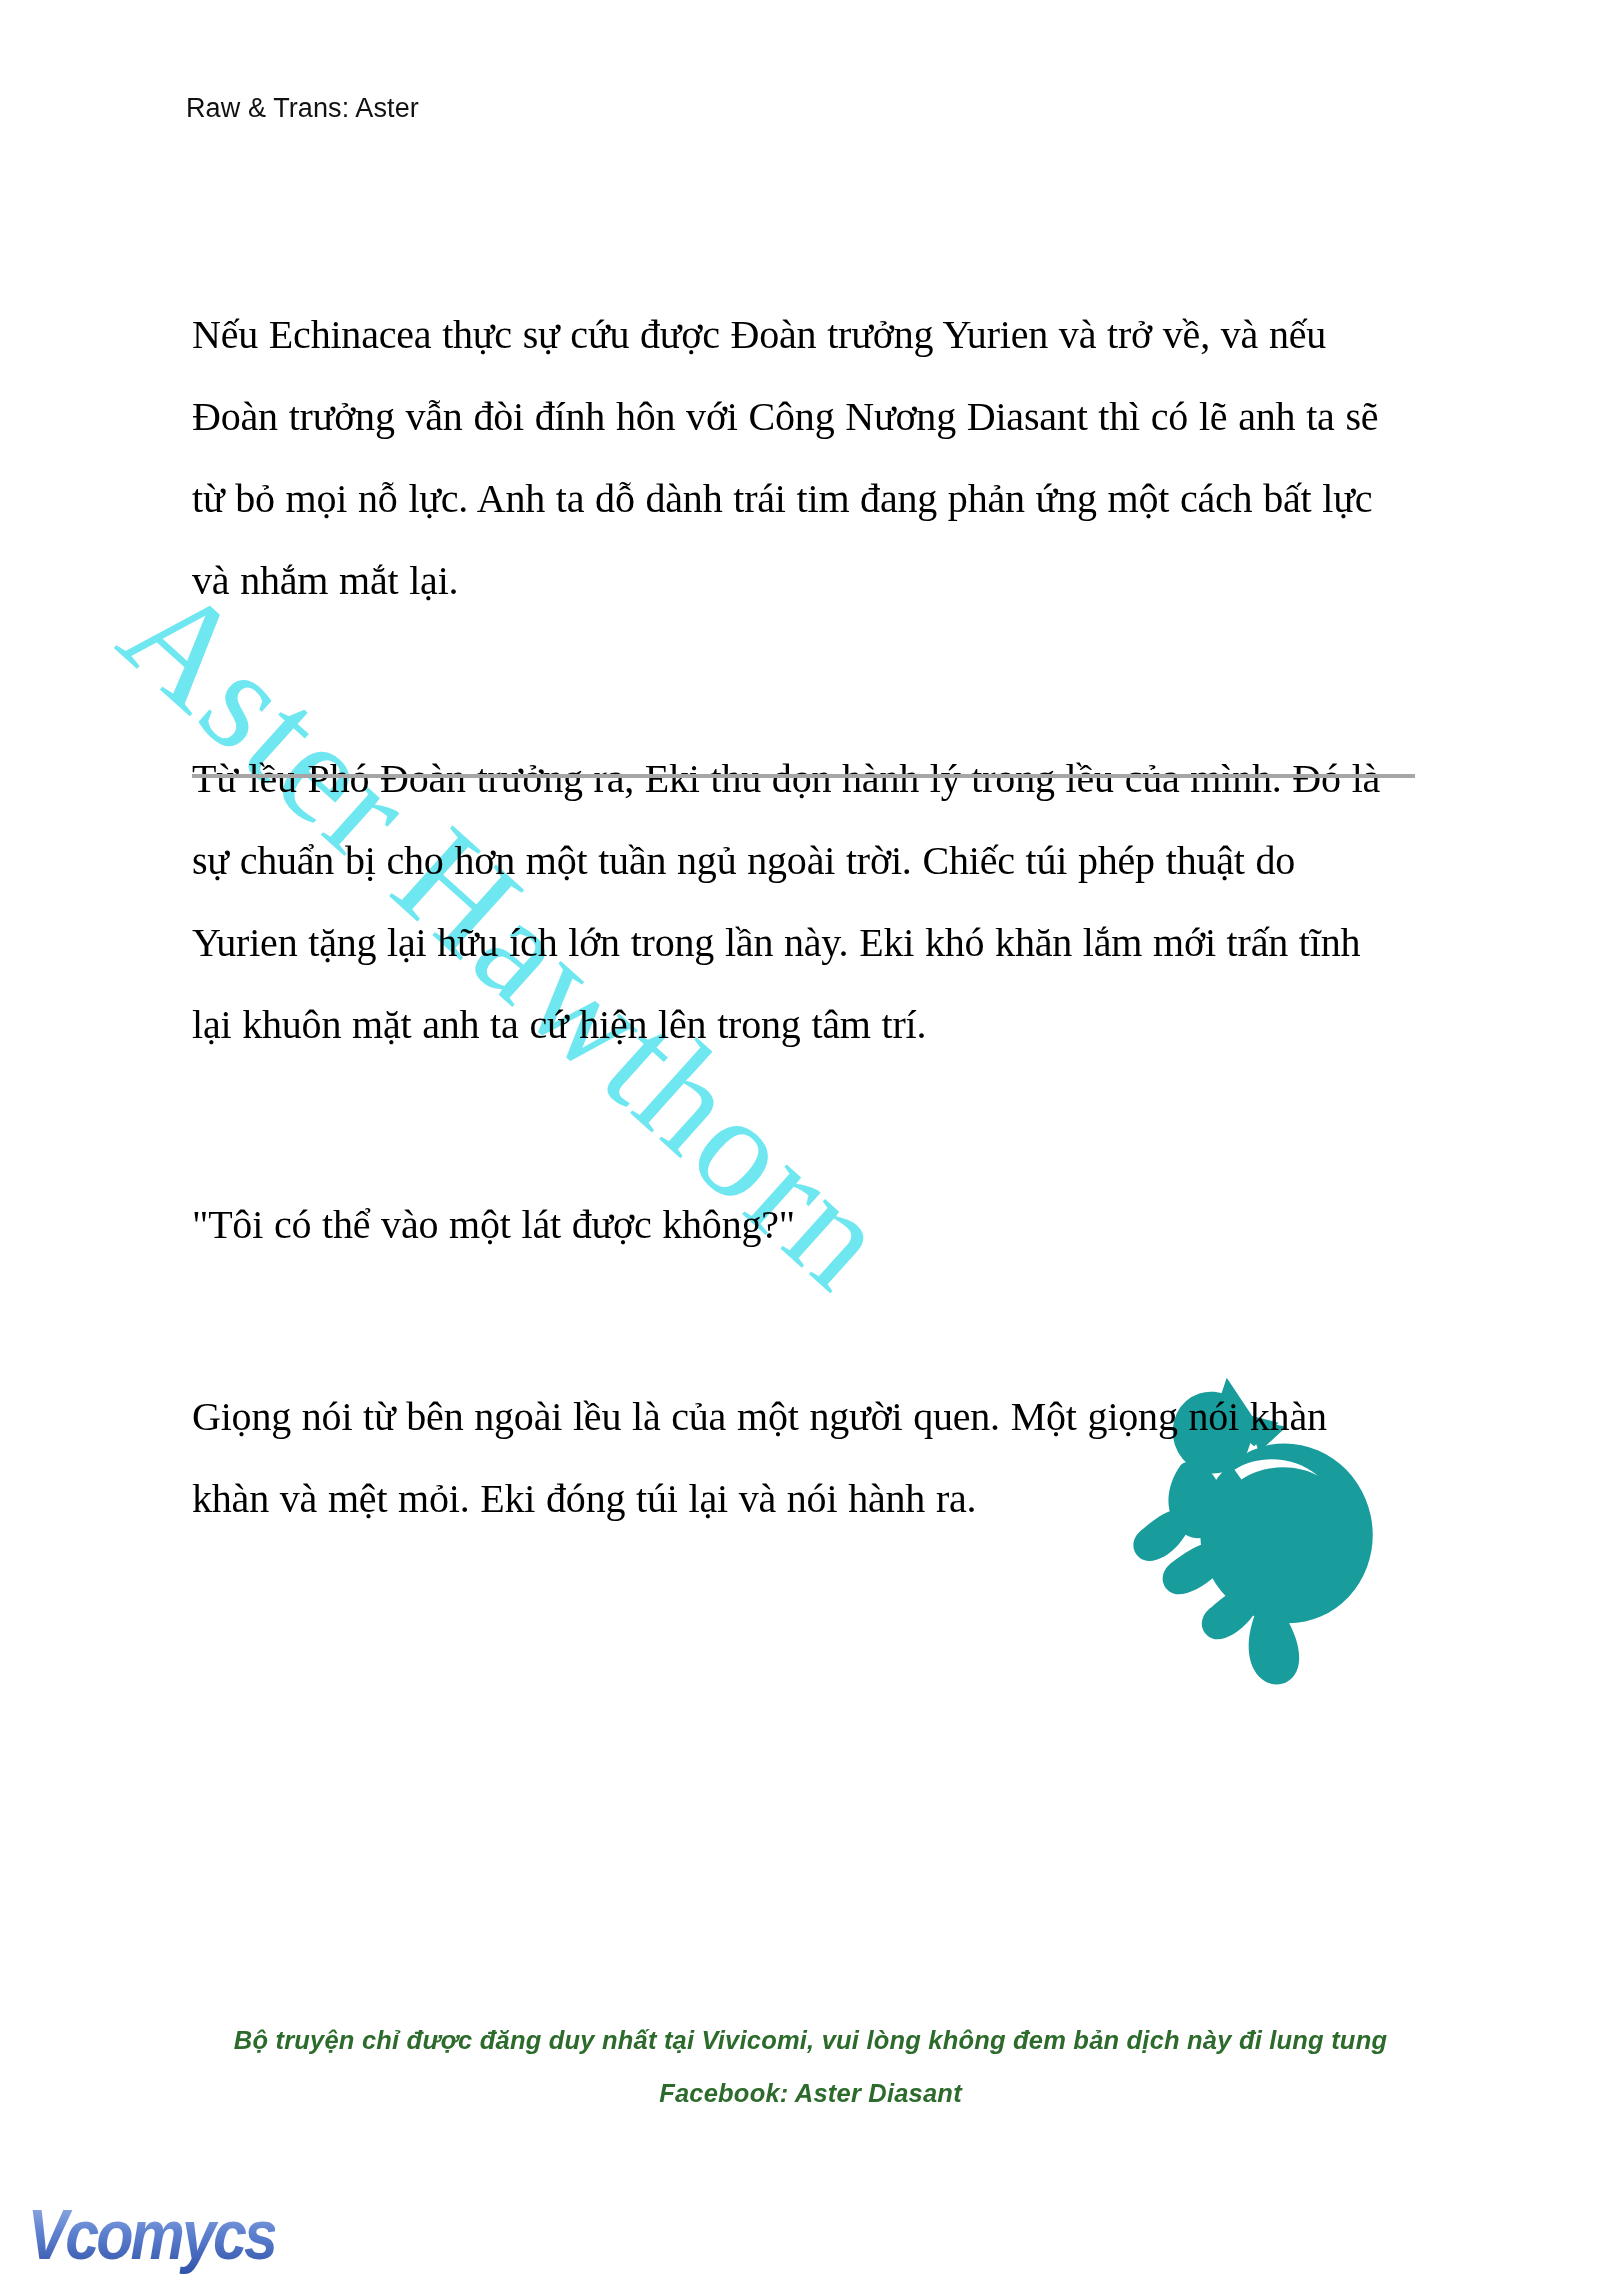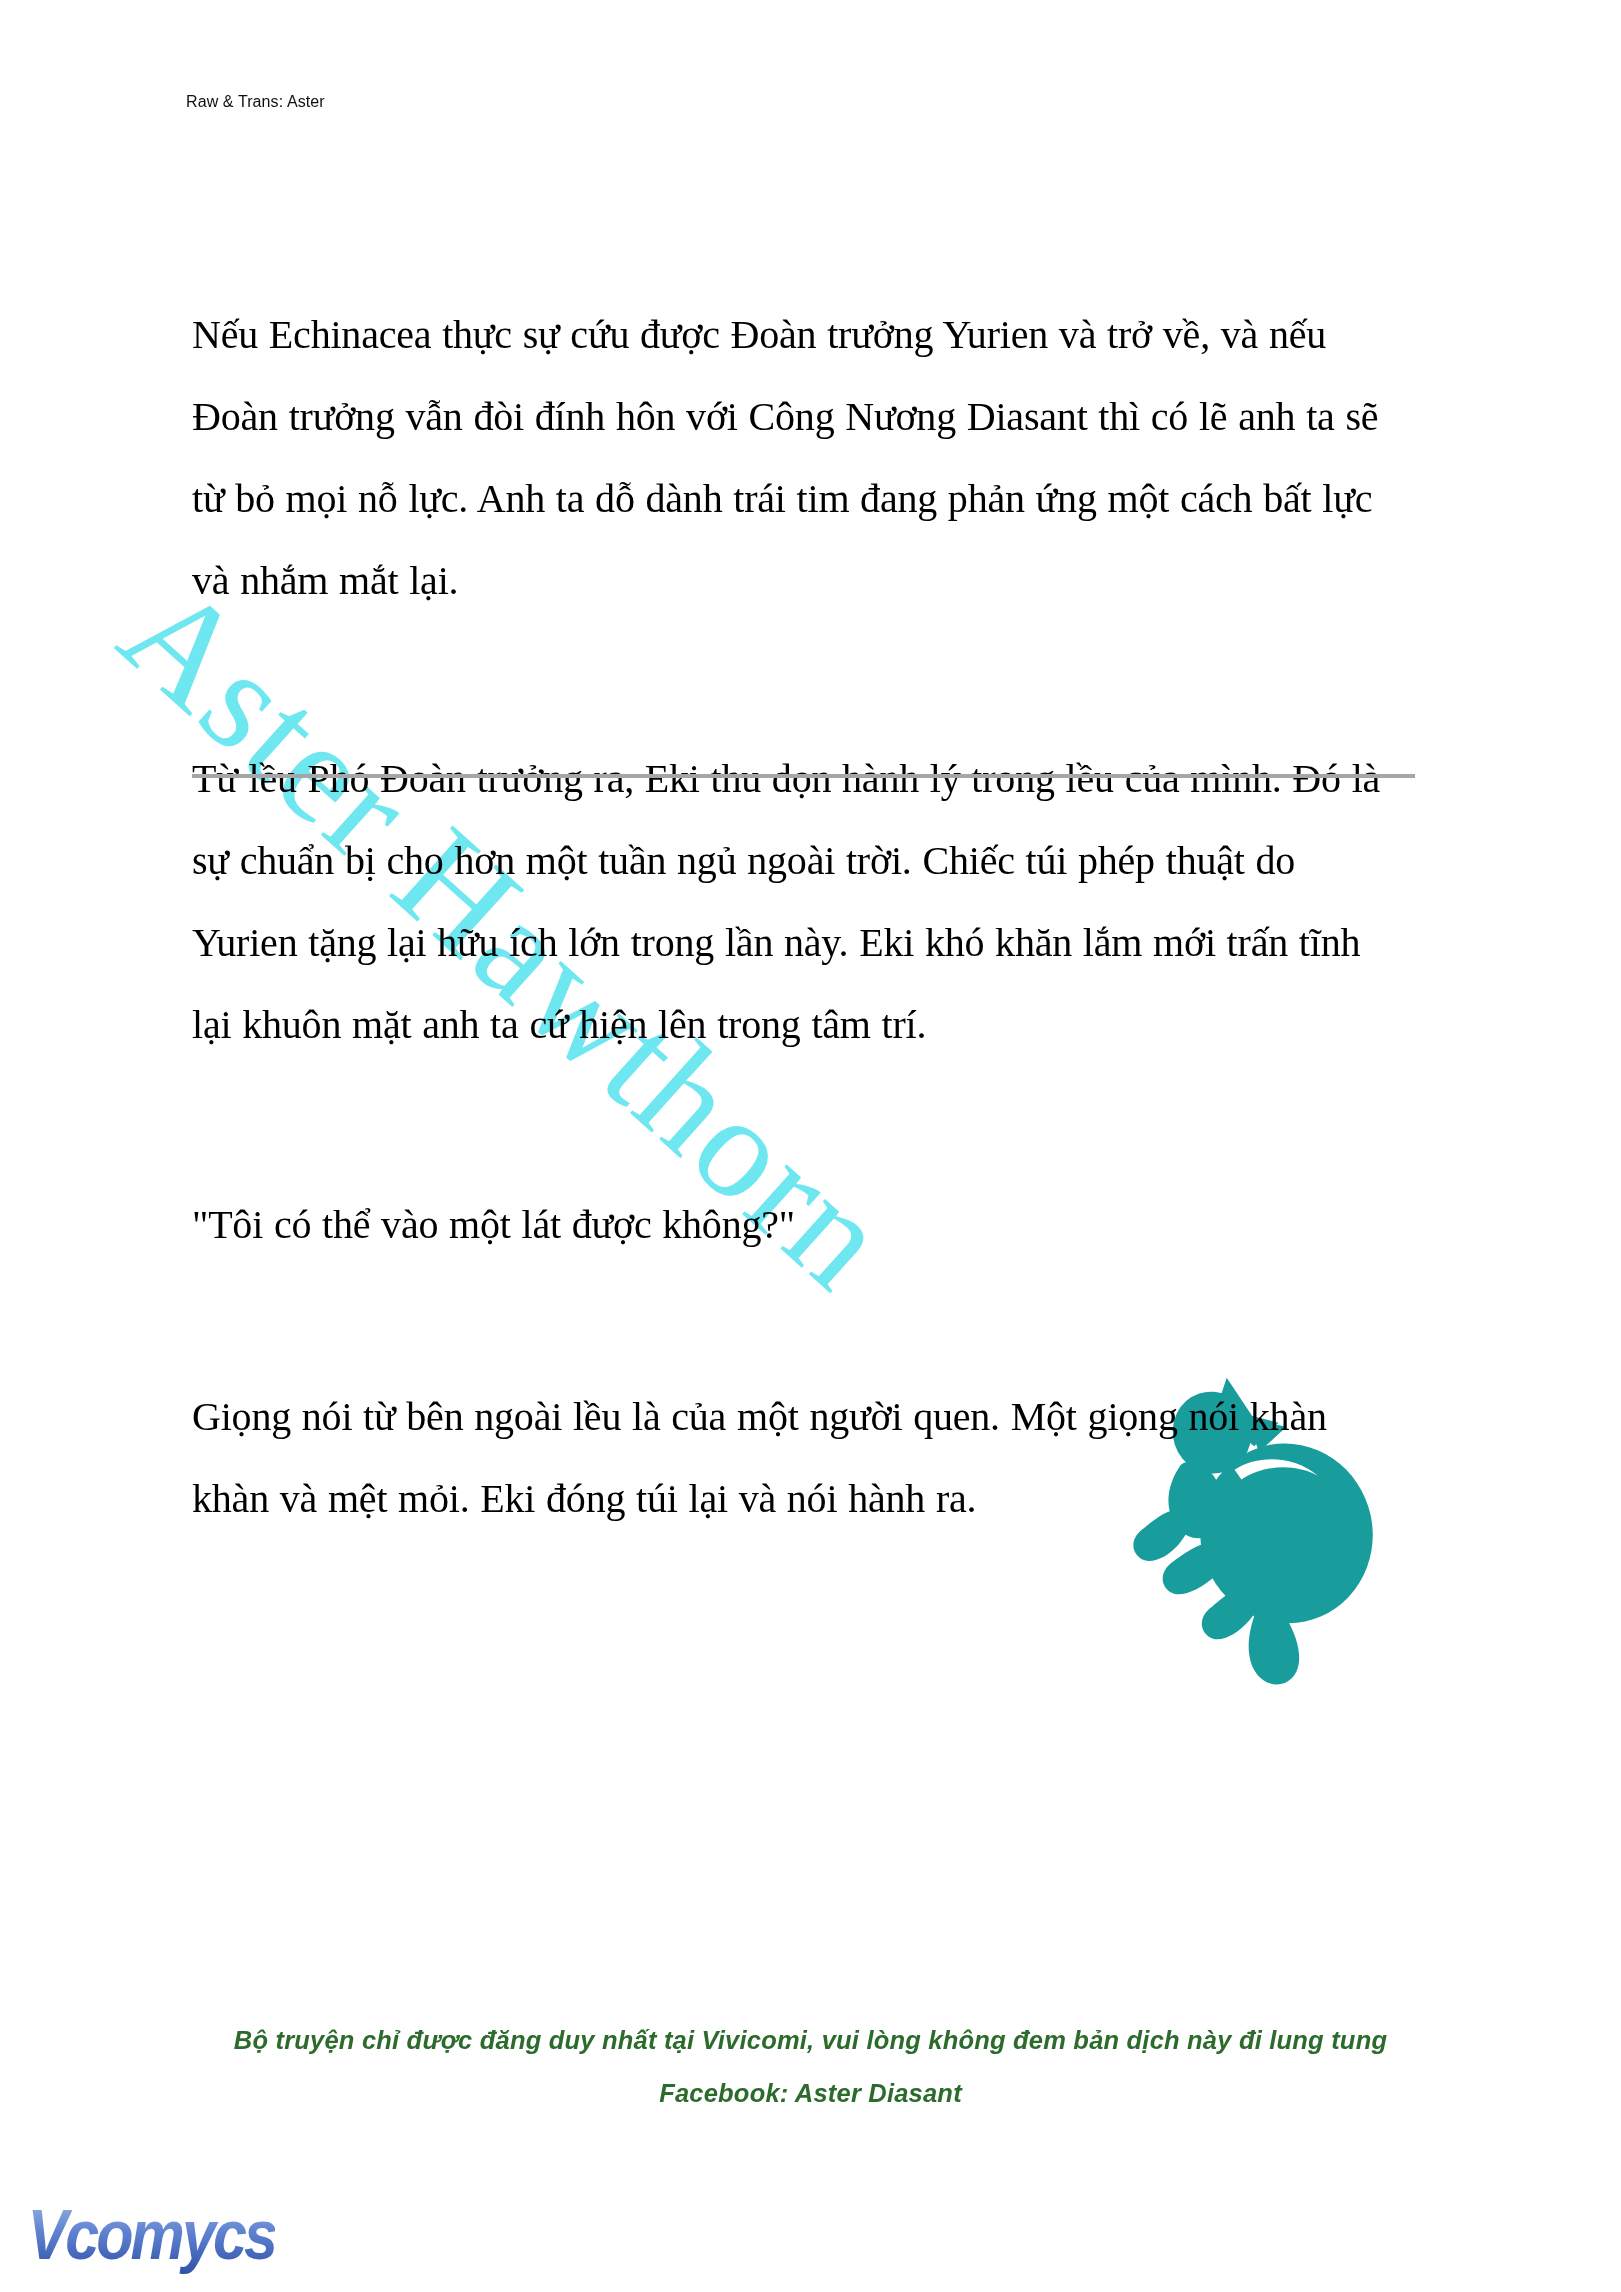--- a/index.html
+++ b/index.html
@@ -20,21 +20,21 @@
     inset: 0;
     background: #ffffff;
   }
 
   
   .header {
     position: absolute;
     left: 186px;
     top: 93px;
     font-family: "Liberation Sans", "DejaVu Sans", sans-serif;
-    font-size: 16px;
+    font-size: 27px;
     color: #111111;
     letter-spacing: 0.1px;
     white-space: nowrap;
   }
 
   
   .content {
     position: absolute;
     left: 192px;
     top: 294px;

